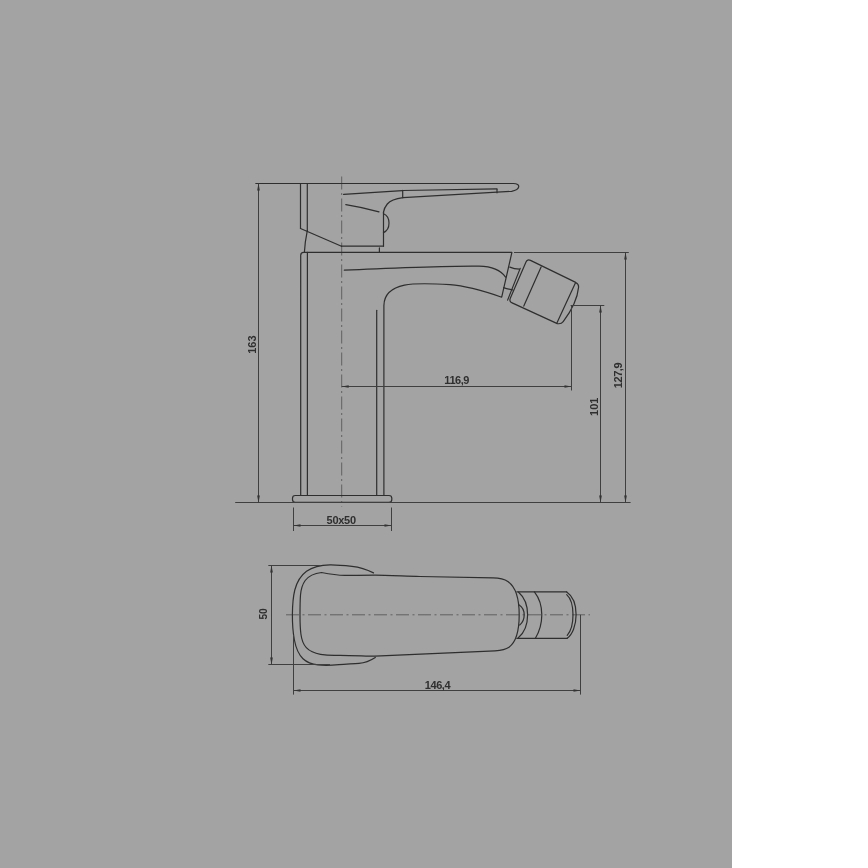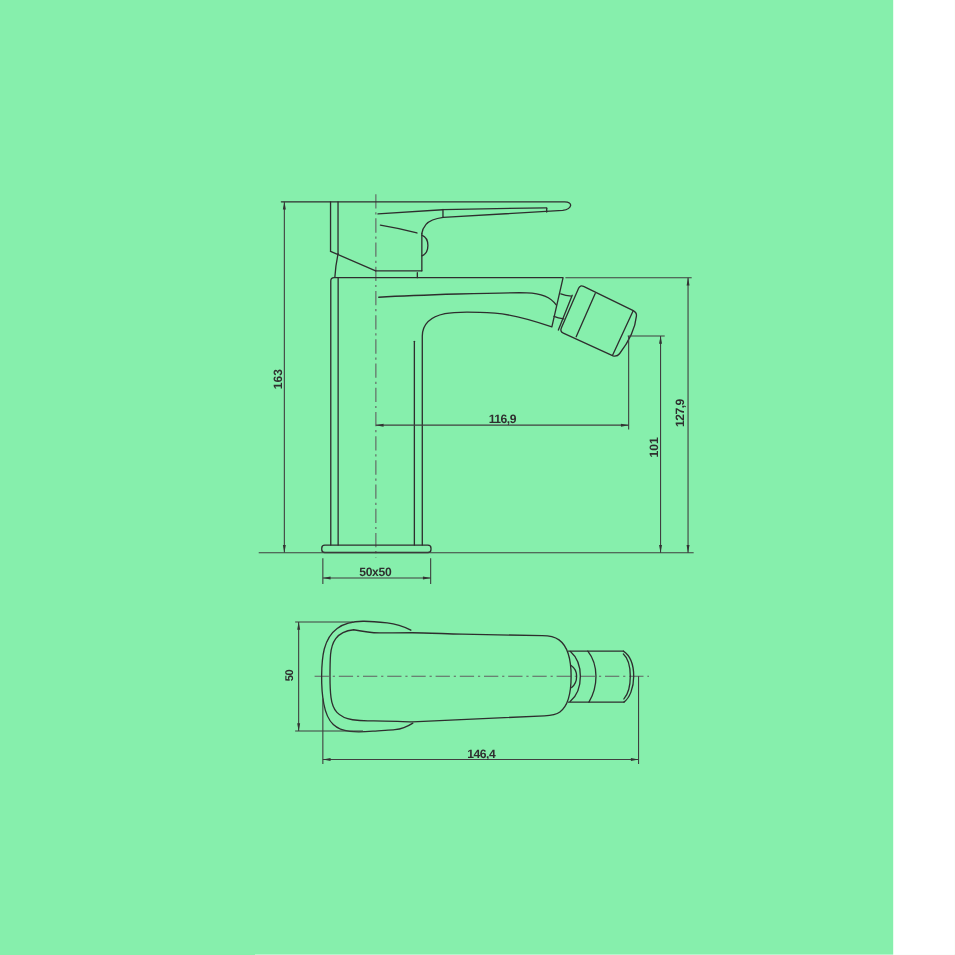--- a/index.html
+++ b/index.html
@@ -1,16 +1,16 @@
 <!DOCTYPE html>
 <html><head>
 <meta charset="utf-8">
 <style>
 html,body{margin:0;padding:0;background:#ffffff;}
-.page{width:812px;height:868px;position:relative;background:#86efac;overflow:hidden;}
+.page{width:732px;height:868px;position:relative;background:#a3a3a3;overflow:hidden;}
 text{font-family:"Liberation Sans",sans-serif;font-weight:bold;fill:#2f2f2f;}
 .ln{stroke:#2e2e2e;stroke-width:1.2;fill:none;stroke-linecap:round;stroke-linejoin:round;}
 .dim{stroke:#3f3f3f;stroke-width:1;fill:none;}
 .cl{stroke:#606060;stroke-width:1;fill:none;stroke-dasharray:13 3.5 2 3.5;}
 .ar{fill:#333333;stroke:none;}
 </style>
 </head>
 <body>
 <div class="page">
 <svg width="868" height="868" viewBox="0 0 868 868">

